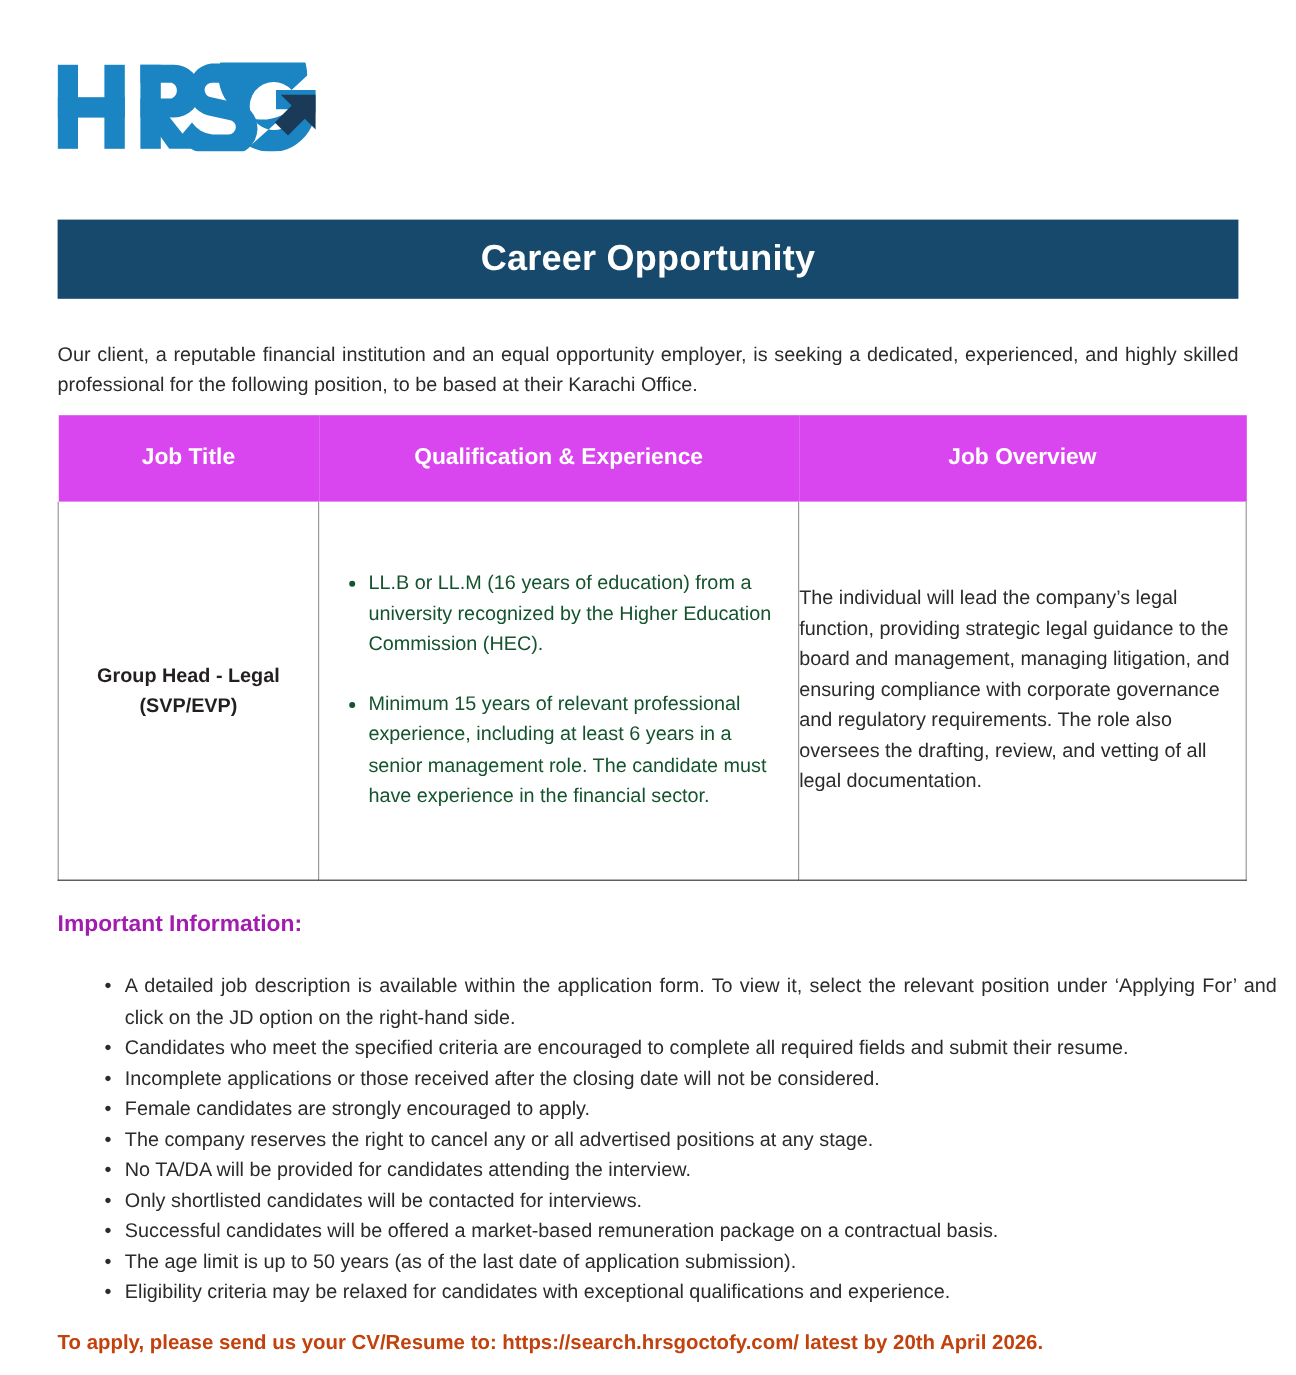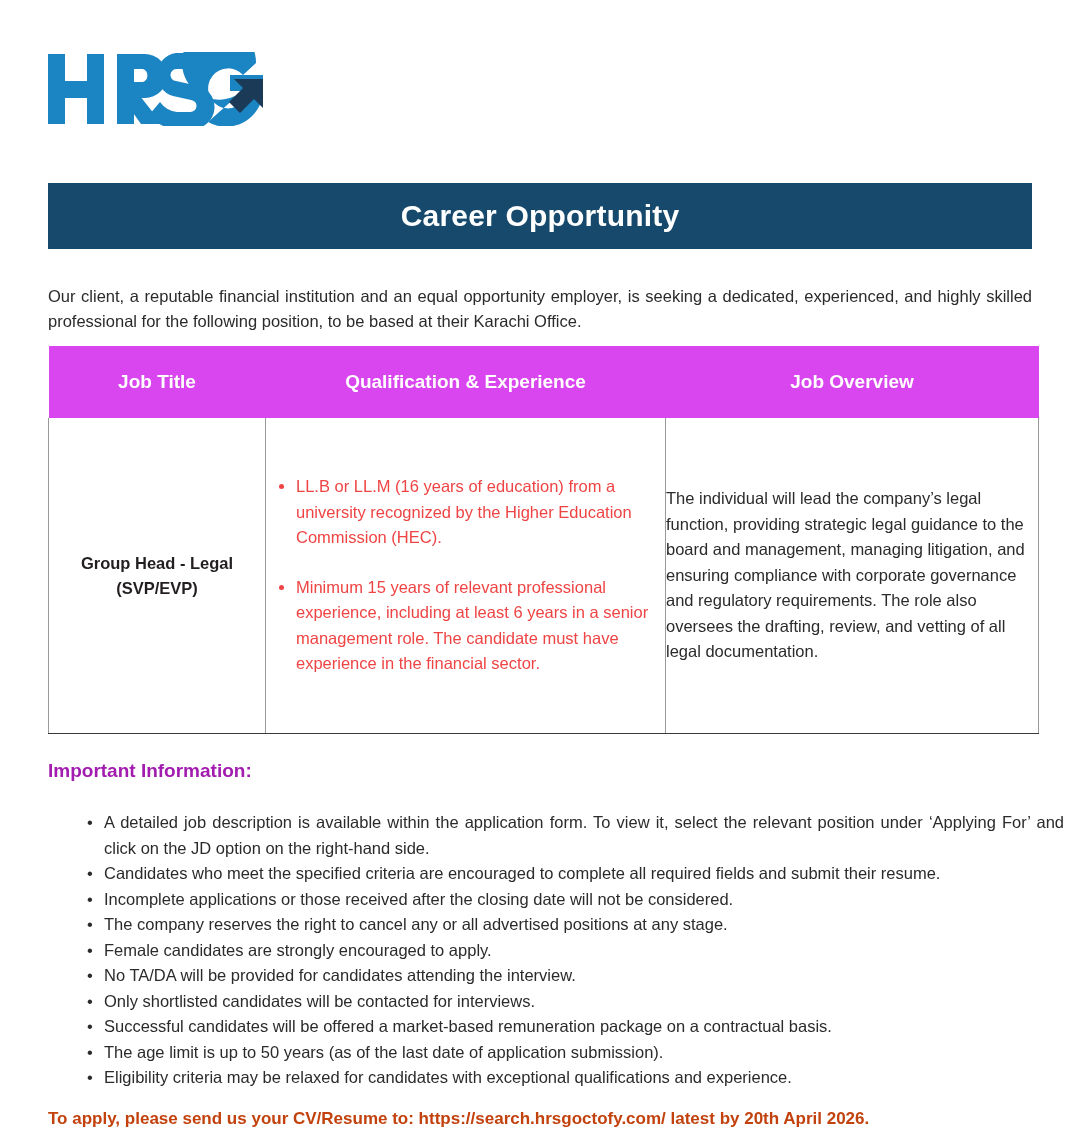--- a/index.html
+++ b/index.html
@@ -101,25 +101,25 @@
     line-height: 25px;
     padding: 0 10px;
     color: #231f20;
     margin-left: 17px;
   }
   .cell-qual {
     padding: 18px 22px 18px 10px;
     vertical-align: middle;
   }
   .qual-list {
-    margin: 0;
+    margin: 11px;
     padding-left: 30px;
     font-size: 16.5px;
     line-height: 25.5px;
-    color: #ef4444;
+    color: #14532d;
   }
   .qual-list li { margin-bottom: 24px; }
   .qual-list li:last-child { margin-bottom: 0; }
   .cell-overview {
     padding: 18px 26px 18px 26px;
     font-size: 16.5px;
     line-height: 25.5px;
     color: #2b2b2b;
     vertical-align: middle;
   }
@@ -223,22 +223,22 @@
         <td class="cell-overview">The individual will lead the company’s legal function, providing strategic legal guidance to the board and management, managing litigation, and ensuring compliance with corporate governance and regulatory requirements. The role also oversees the drafting, review, and vetting of all legal documentation.</td>
       </tr>
     </tbody>
   </table>
 
   <div class="info-heading">Important Information:</div>
   <ul class="info-list">
     <li class="justify">A detailed job description is available within the application form. To view it, select the relevant position under ‘Applying For’ and click on the JD option on the right-hand side.</li>
     <li>Candidates who meet the specified criteria are encouraged to complete all required fields and submit their resume.</li>
     <li>Incomplete applications or those received after the closing date will not be considered.</li>
+    <li>Female candidates are strongly encouraged to apply.</li>
     <li>The company reserves the right to cancel any or all advertised positions at any stage.</li>
-    <li>Female candidates are strongly encouraged to apply.</li>
     <li>No TA/DA will be provided for candidates attending the interview.</li>
     <li>Only shortlisted candidates will be contacted for interviews.</li>
     <li>Successful candidates will be offered a market-based remuneration package on a contractual basis.</li>
     <li>The age limit is up to 50 years (as of the last date of application submission).</li>
     <li>Eligibility criteria may be relaxed for candidates with exceptional qualifications and experience.</li>
   </ul>
 
   <div class="footer">To apply, please send us your CV/Resume to: https://search.hrsgoctofy.com/ latest by 20th April 2026.</div>
 
 </div>

